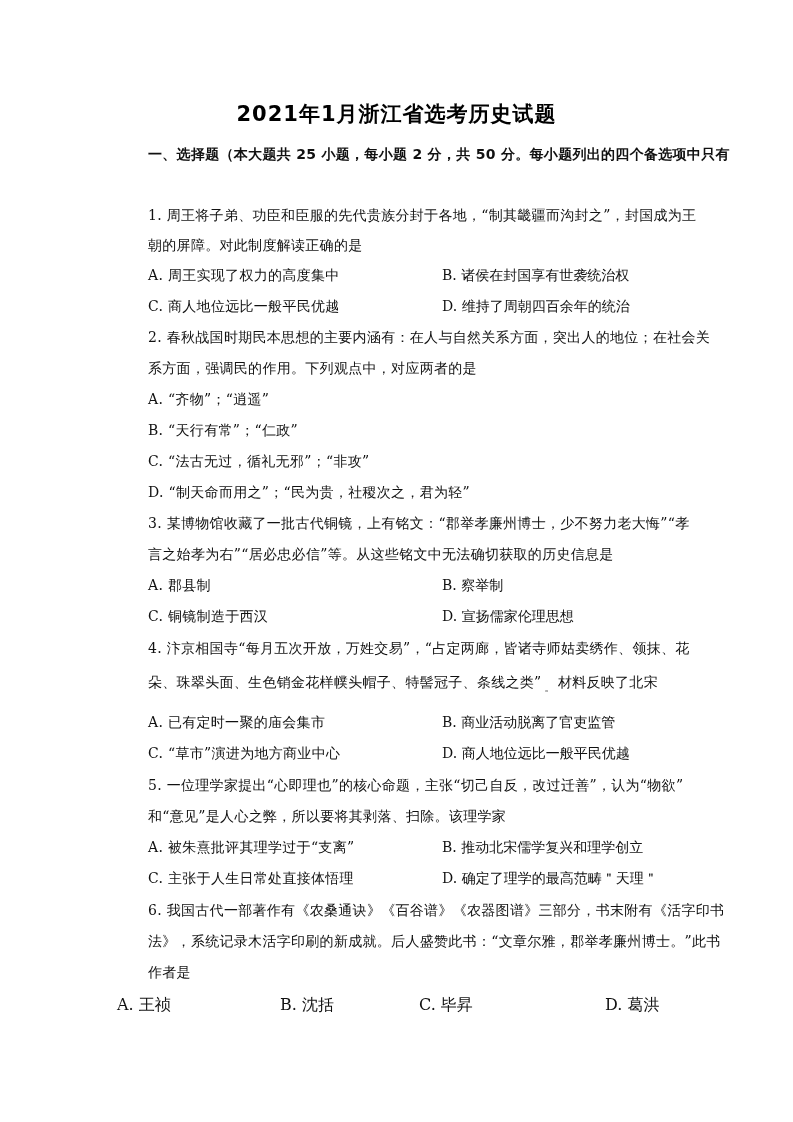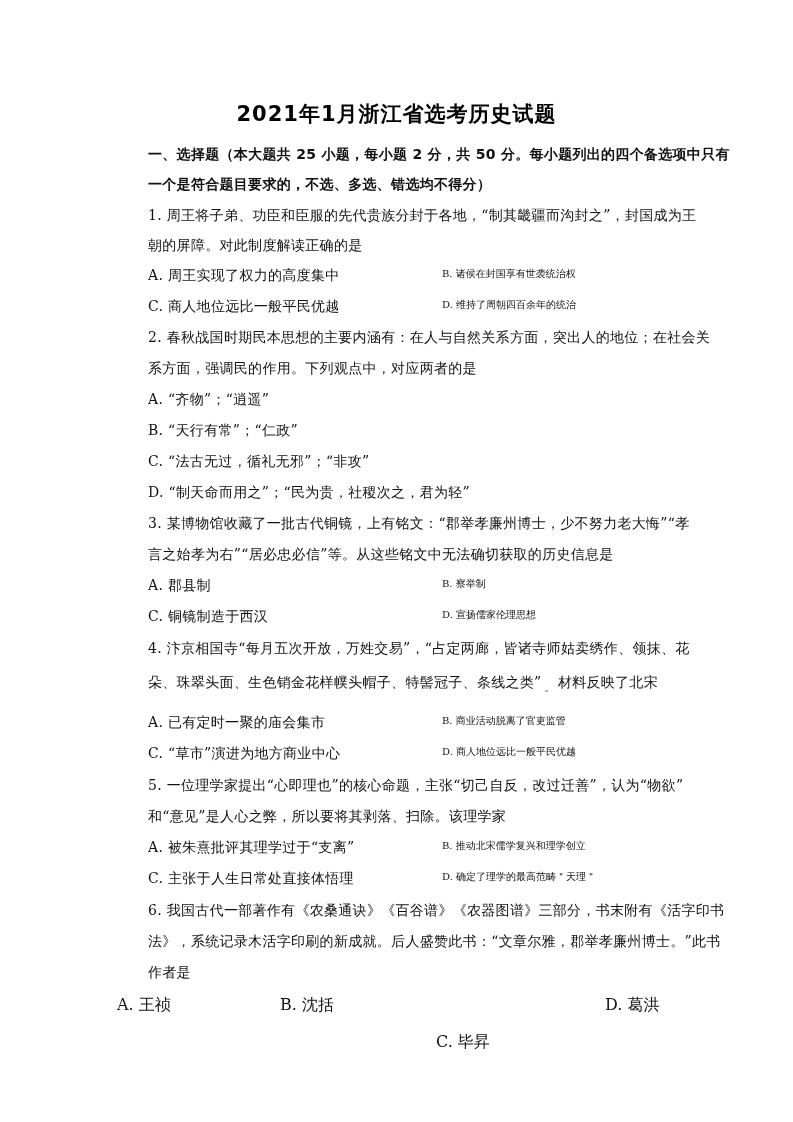--- a/index.html
+++ b/index.html
@@ -13,32 +13,31 @@
       position: absolute; left: 0; width: 793px; top: 100px;
       text-align: center; font-family: "DejaVu Sans", "Liberation Sans", sans-serif;
       font-weight: bold; font-size: 21px; letter-spacing: 1px; color: #000;
     }
     .line {
       position: absolute; left: 117px; font-size: 14px; white-space: nowrap;
       letter-spacing: 0.3px;
       margin-left: 31px;
     }
     .bold { font-family: "DejaVu Sans", "Liberation Sans", sans-serif; font-weight: bold; font-size: 14px; }
-    .optB { position: absolute; left: 442px; font-size: 10px; white-space: nowrap; }
+    .optB { position: absolute; left: 442px; font-size: 14px; white-space: nowrap; }
     .opt4 { position: absolute; font-size: 16px; white-space: nowrap; }
     .period { font-size: 10px; vertical-align: -4px; margin: 0 3px; }
   </style>
 </head>
 <body>
 
 <div class="page">
   <div class="title">2021年1月浙江省选考历史试题</div>
 
   <div class="line bold" style="top:146px;">一、选择题（本大题共 25 小题，每小题 2 分，共 50 分。每小题列出的四个备选项中只有</div>
-  <div class="line bold" style="top:176px;">一个是符合题目要求的，不选、多选、错选均不得分）</div>
 
   <div>
     <div class="line" style="top:207px;">1. 周王将子弟、功臣和臣服的先代贵族分封于各地，“制其畿疆而沟封之”，封国成为王</div>
     <div class="line" style="top:237px;">朝的屏障。对此制度解读正确的是</div>
     <div class="line" style="top:267px;">A. 周王实现了权力的高度集中</div>
     <div class="optB" style="top:267px;">B. 诸侯在封国享有世袭统治权</div>
     <div class="line" style="top:298px;">C. 商人地位远比一般平民优越</div>
     <div class="optB" style="top:298px;">D. 维持了周朝四百余年的统治</div>
   </div>
 
@@ -79,16 +78,16 @@
     <div class="line" style="top:870px;">C. 主张于人生日常处直接体悟理</div>
     <div class="optB" style="top:870px;">D. 确定了理学的最高范畴＂天理＂</div>
   </div>
 
   <div>
     <div class="line" style="top:902px;">6. 我国古代一部著作有《农桑通诀》《百谷谱》《农器图谱》三部分，书末附有《活字印书</div>
     <div class="line" style="top:933px;">法》，系统记录木活字印刷的新成就。后人盛赞此书：“文章尔雅，郡举孝廉州博士。”此书</div>
     <div class="line" style="top:964px;">作者是</div>
     <div class="opt4" style="top:995px; left:117px;">A. 王祯</div>
     <div class="opt4" style="top:995px; left:280px;">B. 沈括</div>
-    <div class="opt4" style="top:995px; left:436px;margin-top:37px;">C. 毕昇</div>
+    <div class="opt4" style="top:995px; left:419px;">C. 毕昇</div>
     <div class="opt4" style="top:995px; left:605px;">D. 葛洪</div>
   </div>
 </div>
 
 </body></html>

